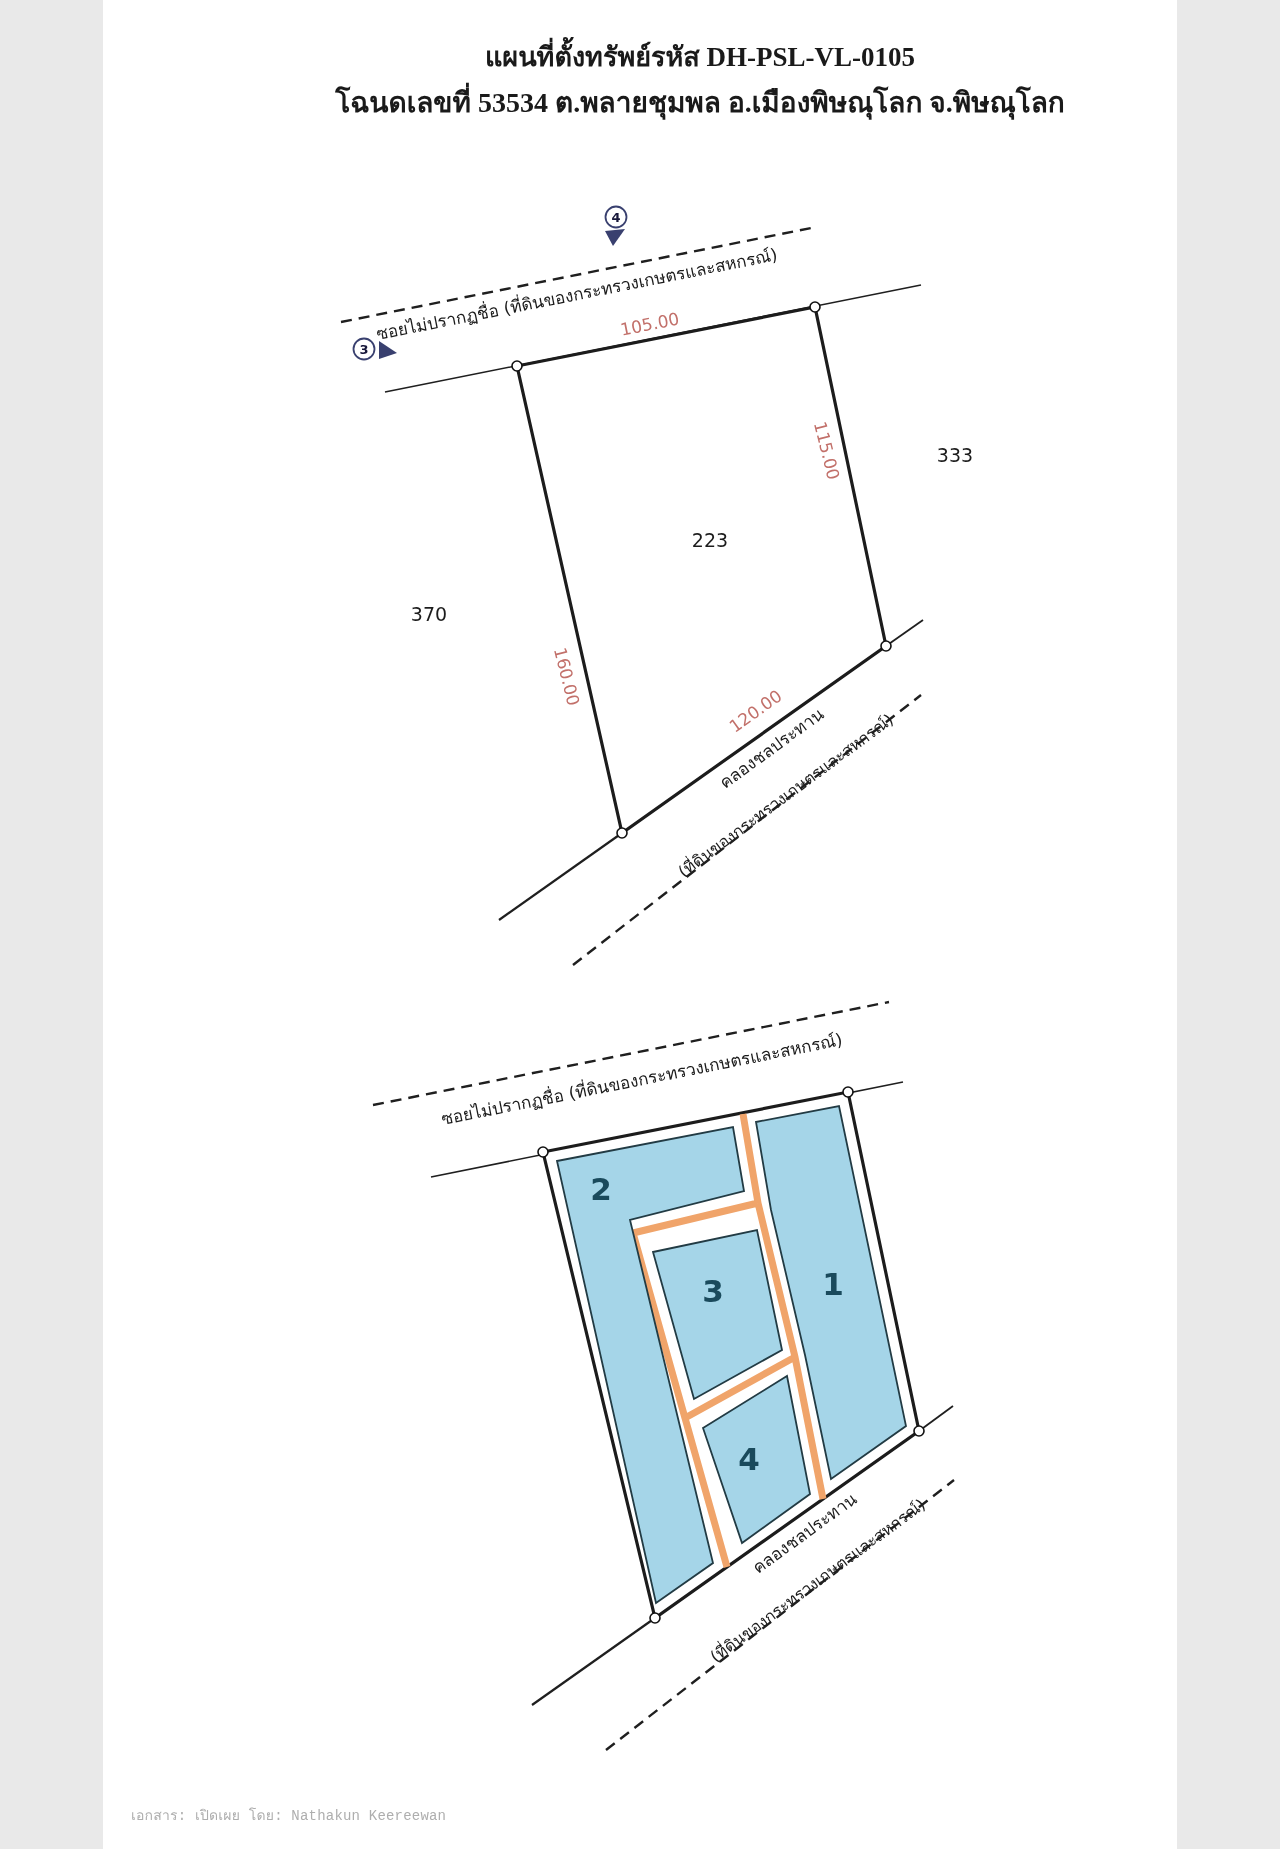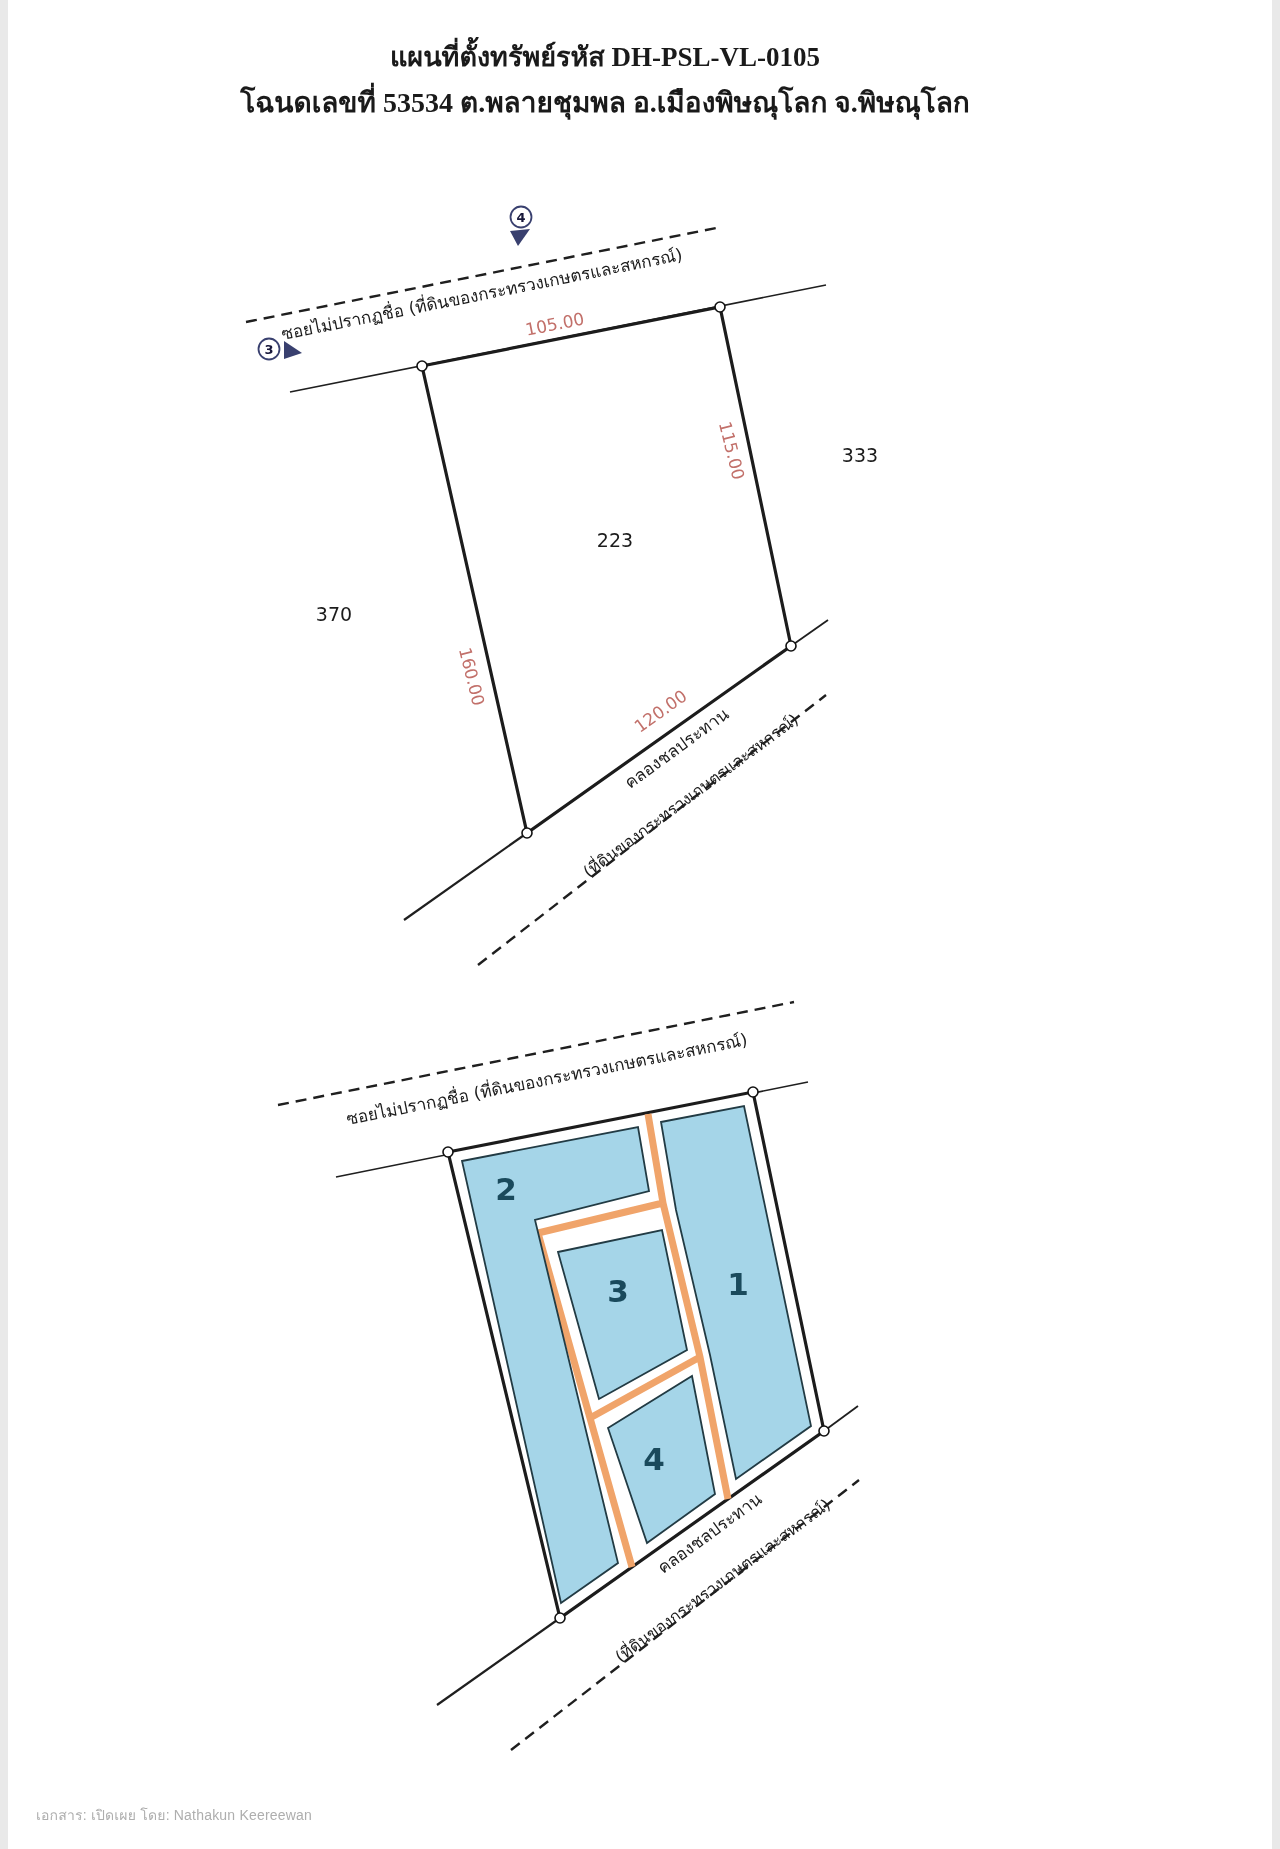--- a/index.html
+++ b/index.html
@@ -1,32 +1,32 @@
 <!DOCTYPE html>
 <html><head>
 <meta charset="utf-8">
 <style>
   html,body{margin:0;padding:0;background:#e9e9e9;}
   .page{
-    position:relative;width:1264px;height:1849px;background:#ffffff;
+    position:relative;width:1056px;height:1849px;background:#ffffff;
     font-family:"Liberation Serif","DejaVu Serif",serif;
-    overflow:hidden;margin:0 auto;
+    overflow:hidden;margin:0 auto;padding-left:18px;
   }
   .header{
     position:absolute;top:36px;left:0;width:1280px;padding-right:86px;
     box-sizing:border-box;text-align:center;color:#1a1a1a;
   }
   .header .h-line{font-weight:bold;line-height:1.62;}
   .h1{font-size:27px;}
   .h2{font-size:28px;}
   .h3{font-size:26px;}
   .map-svg{position:absolute;left:0;top:0;width:1280px;height:1849px;}
   .footer{
     position:absolute;left:28px;top:1804px;
-    font-family:Liberation Sans, sans-serif;
+    font-family:Liberation Mono, monospace;
     font-size:14px;color:#aeaeae;letter-spacing:.2px;
   }
   svg text{font-family:"DejaVu Sans","Liberation Sans",sans-serif;}
   .lbl{fill:#1b1b1b;font-size:17px;}
   .dim{fill:#c2706a;font-size:17px;}
   .neigh{fill:#1c1c1c;font-size:19px;}
   .plotnum{fill:#1a4a5c;font-size:31px;font-weight:bold;}
   .marknum{fill:#17173a;font-size:13px;font-weight:bold;}
 </style>
 </head>

